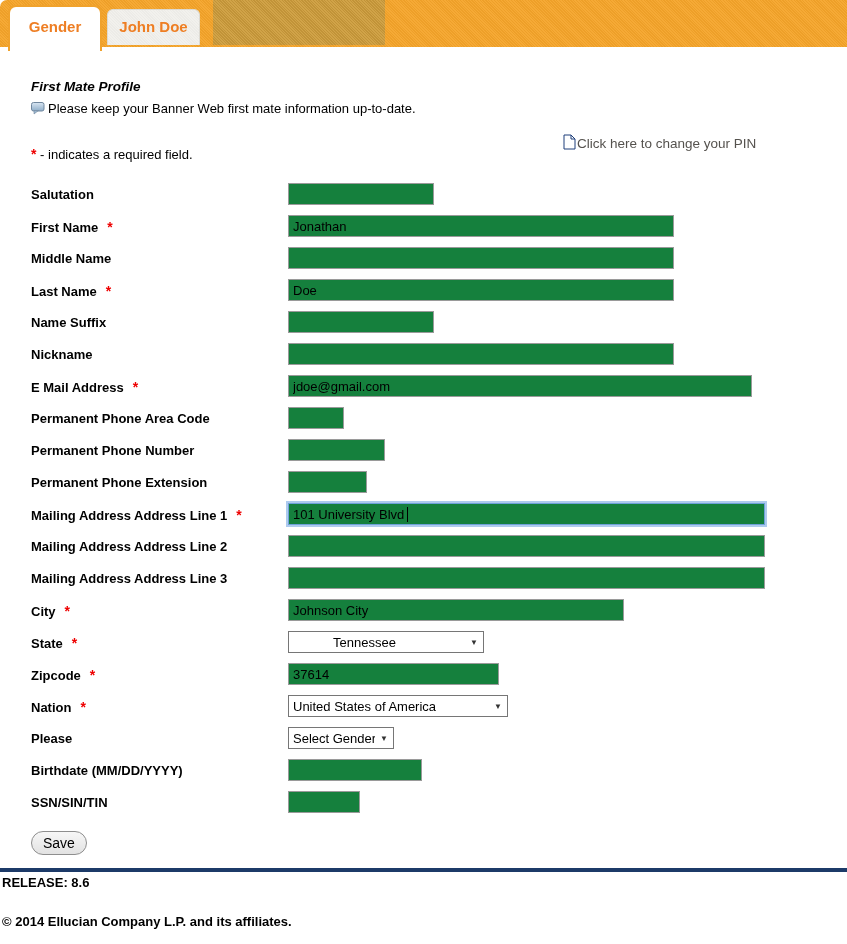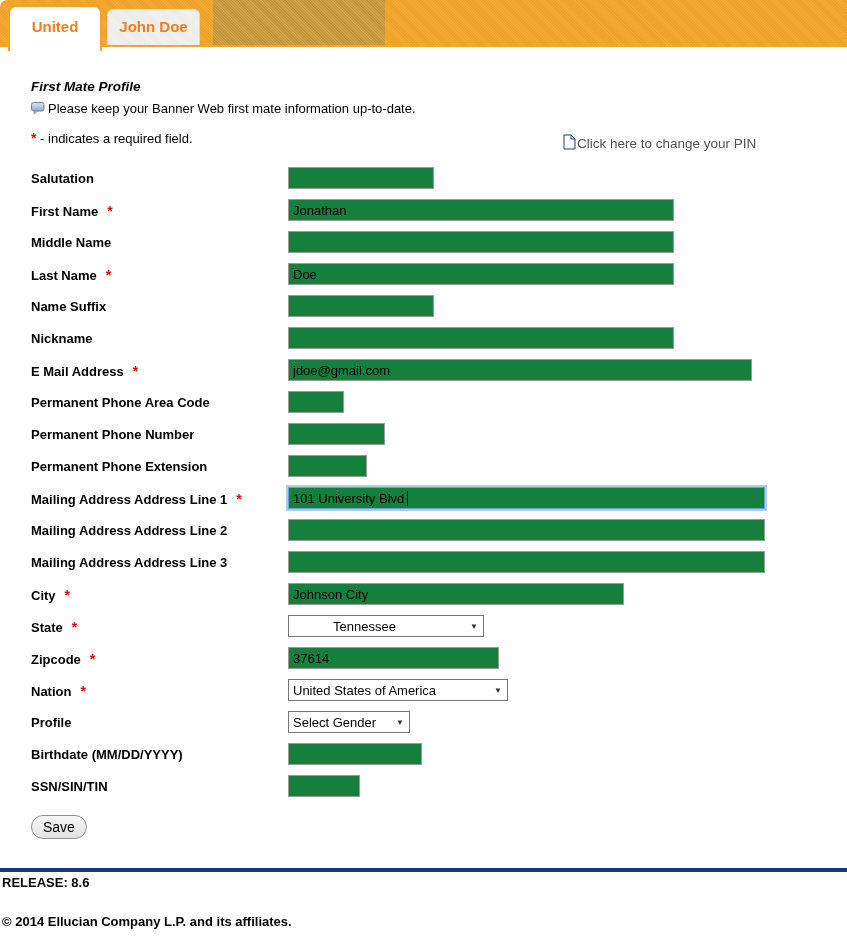--- a/index.html
+++ b/index.html
@@ -79,21 +79,21 @@
     left:563px; top:55px;
     width:216px;
     font-size:13.5px;
     line-height:17px;
     color:#55524E;
     cursor:pointer;
   }
   .pin-link svg { vertical-align:-2px; margin-right:1px; }
 
   .required-note {
-    margin-top:12px;
+    margin-top:28px;
     font-size:13px;
   }
   .req { color:#EE0000; font-weight:bold; font-size:14px; }
 
   
   .form-area { margin-top:21px; }
   .form-row {
     display:flex;
     align-items:flex-start;
     min-height:32px;
@@ -176,21 +176,21 @@
     margin:24px 0 0 2px;
     font-size:13px;
     font-weight:bold;
   }
 </style>
 </head>
 <body>
 
 <div class="topbar">
   <div class="dark-band"></div>
-  <div class="tab tab-active">United</div>
+  <div class="tab tab-active">Gender</div>
   <div class="tab tab-inactive">John Doe</div>
 </div>
 
 <div class="content">
 
   <div class="page-heading">First Mate Profile</div>
 
   <div class="info-line">
     <span class="bubble">
       <svg width="14" height="13" viewBox="0 0 14 13">
@@ -282,22 +282,22 @@
       </div>
       <div class="form-row">
         <div class="label-cell"><span>Zipcode</span><span class="req">*</span></div>
         <div class="field-cell"><input class="fld" type="text" value="37614" style="width: 211px;"></div>
       </div>
       <div class="form-row">
         <div class="label-cell"><span>Nation</span><span class="req">*</span></div>
         <div class="field-cell"><span class="select-wrap"><select class="fld" style="width: 220px;"><option>United States of America</option></select></span></div>
       </div>
       <div class="form-row">
-        <div class="label-cell"><span>Profile</span></div>
-        <div class="field-cell"><span class="select-wrap"><select class="fld" style="width: 122px;"><option>Select Gender</option></select></span></div>
+        <div class="label-cell"><span>Please</span></div>
+        <div class="field-cell"><span class="select-wrap"><select class="fld" style="width: 106px;"><option>Select Gender</option></select></span></div>
       </div>
       <div class="form-row">
         <div class="label-cell"><span>Birthdate (MM/DD/YYYY)</span></div>
         <div class="field-cell"><input class="fld" type="text" style="width: 134px;"></div>
       </div>
       <div class="form-row">
         <div class="label-cell"><span>SSN/SIN/TIN</span></div>
         <div class="field-cell"><input class="fld" type="text" style="width: 72px;"></div>
       </div>
     </div>

